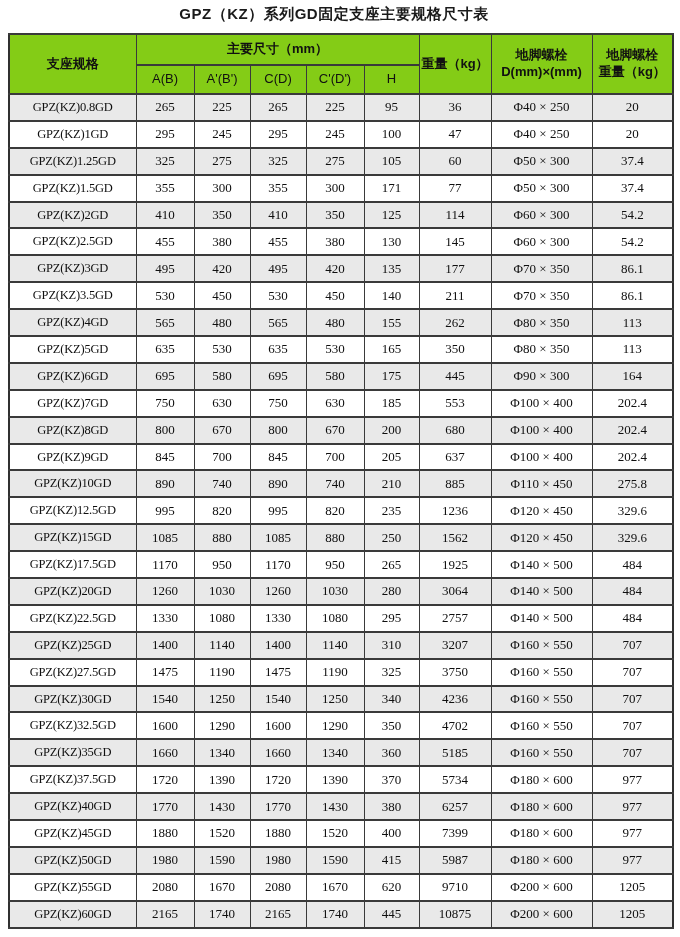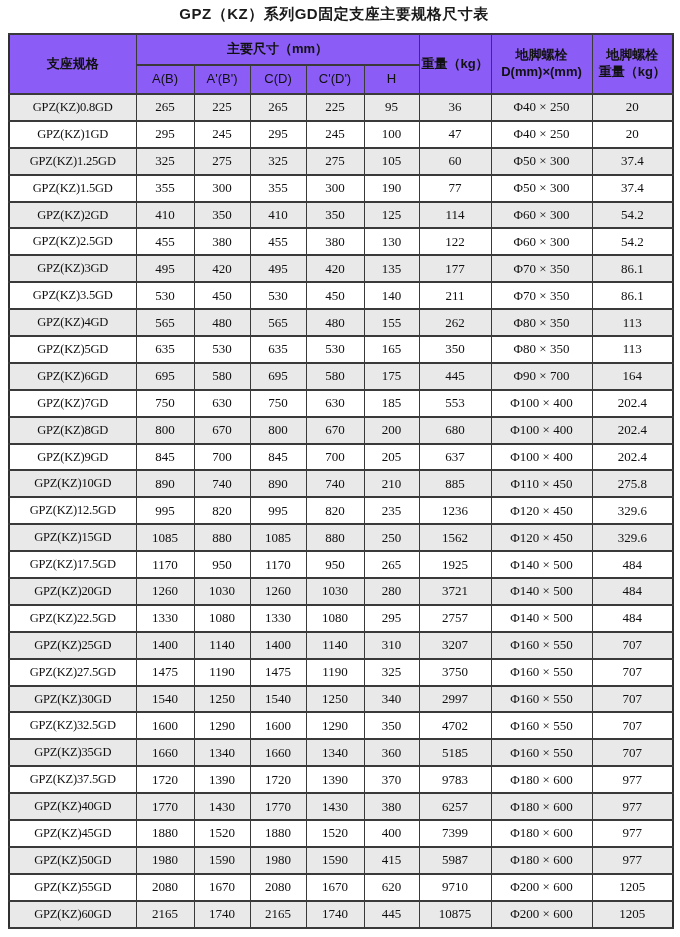--- a/index.html
+++ b/index.html
@@ -38,21 +38,21 @@
     border-bottom-width: 2px;
     text-align: center;
     vertical-align: middle;
     padding: 0;
     overflow: hidden;
   }
   table.spec-table {
     border: 2px solid #303030;
   }
   thead th {
-    background: #8b5cf6;
+    background: #84cc16;
     font-size: 13px;
     font-weight: bold;
     font-family: "Liberation Sans", sans-serif;
     line-height: 1.3;
   }
   thead tr.group-row { height: 31px; }
   thead tr.sub-row   { height: 29px; margin-top: 12px; }
   thead tr.sub-row th {
     font-weight: normal;
     font-size: 13px;
@@ -148,21 +148,21 @@
           <td>60</td>
           <td>Φ50 × 300</td>
           <td>37.4</td>
         </tr>
         <tr>
           <td class="spec">GPZ(KZ)1.5GD</td>
           <td>355</td>
           <td>300</td>
           <td>355</td>
           <td>300</td>
-          <td>190</td>
+          <td>171</td>
           <td>77</td>
           <td>Φ50 × 300</td>
           <td>37.4</td>
         </tr>
         <tr class="shade">
           <td class="spec">GPZ(KZ)2GD</td>
           <td>410</td>
           <td>350</td>
           <td>410</td>
           <td>350</td>
@@ -171,21 +171,21 @@
           <td>Φ60 × 300</td>
           <td>54.2</td>
         </tr>
         <tr>
           <td class="spec">GPZ(KZ)2.5GD</td>
           <td>455</td>
           <td>380</td>
           <td>455</td>
           <td>380</td>
           <td>130</td>
-          <td>122</td>
+          <td>145</td>
           <td>Φ60 × 300</td>
           <td>54.2</td>
         </tr>
         <tr class="shade">
           <td class="spec">GPZ(KZ)3GD</td>
           <td>495</td>
           <td>420</td>
           <td>495</td>
           <td>420</td>
           <td>135</td>
@@ -227,21 +227,21 @@
           <td>113</td>
         </tr>
         <tr class="shade">
           <td class="spec">GPZ(KZ)6GD</td>
           <td>695</td>
           <td>580</td>
           <td>695</td>
           <td>580</td>
           <td>175</td>
           <td>445</td>
-          <td>Φ90 × 700</td>
+          <td>Φ90 × 300</td>
           <td>164</td>
         </tr>
         <tr>
           <td class="spec">GPZ(KZ)7GD</td>
           <td>750</td>
           <td>630</td>
           <td>750</td>
           <td>630</td>
           <td>185</td>
           <td>553</td>
@@ -314,21 +314,21 @@
           <td>Φ140 × 500</td>
           <td>484</td>
         </tr>
         <tr class="shade">
           <td class="spec">GPZ(KZ)20GD</td>
           <td>1260</td>
           <td>1030</td>
           <td>1260</td>
           <td>1030</td>
           <td>280</td>
-          <td>3721</td>
+          <td>3064</td>
           <td>Φ140 × 500</td>
           <td>484</td>
         </tr>
         <tr>
           <td class="spec">GPZ(KZ)22.5GD</td>
           <td>1330</td>
           <td>1080</td>
           <td>1330</td>
           <td>1080</td>
           <td>295</td>
@@ -358,21 +358,21 @@
           <td>Φ160 × 550</td>
           <td>707</td>
         </tr>
         <tr class="shade">
           <td class="spec">GPZ(KZ)30GD</td>
           <td>1540</td>
           <td>1250</td>
           <td>1540</td>
           <td>1250</td>
           <td>340</td>
-          <td>2997</td>
+          <td>4236</td>
           <td>Φ160 × 550</td>
           <td>707</td>
         </tr>
         <tr>
           <td class="spec">GPZ(KZ)32.5GD</td>
           <td>1600</td>
           <td>1290</td>
           <td>1600</td>
           <td>1290</td>
           <td>350</td>
@@ -391,21 +391,21 @@
           <td>Φ160 × 550</td>
           <td>707</td>
         </tr>
         <tr>
           <td class="spec">GPZ(KZ)37.5GD</td>
           <td>1720</td>
           <td>1390</td>
           <td>1720</td>
           <td>1390</td>
           <td>370</td>
-          <td>9783</td>
+          <td>5734</td>
           <td>Φ180 × 600</td>
           <td>977</td>
         </tr>
         <tr class="shade">
           <td class="spec">GPZ(KZ)40GD</td>
           <td>1770</td>
           <td>1430</td>
           <td>1770</td>
           <td>1430</td>
           <td>380</td>

